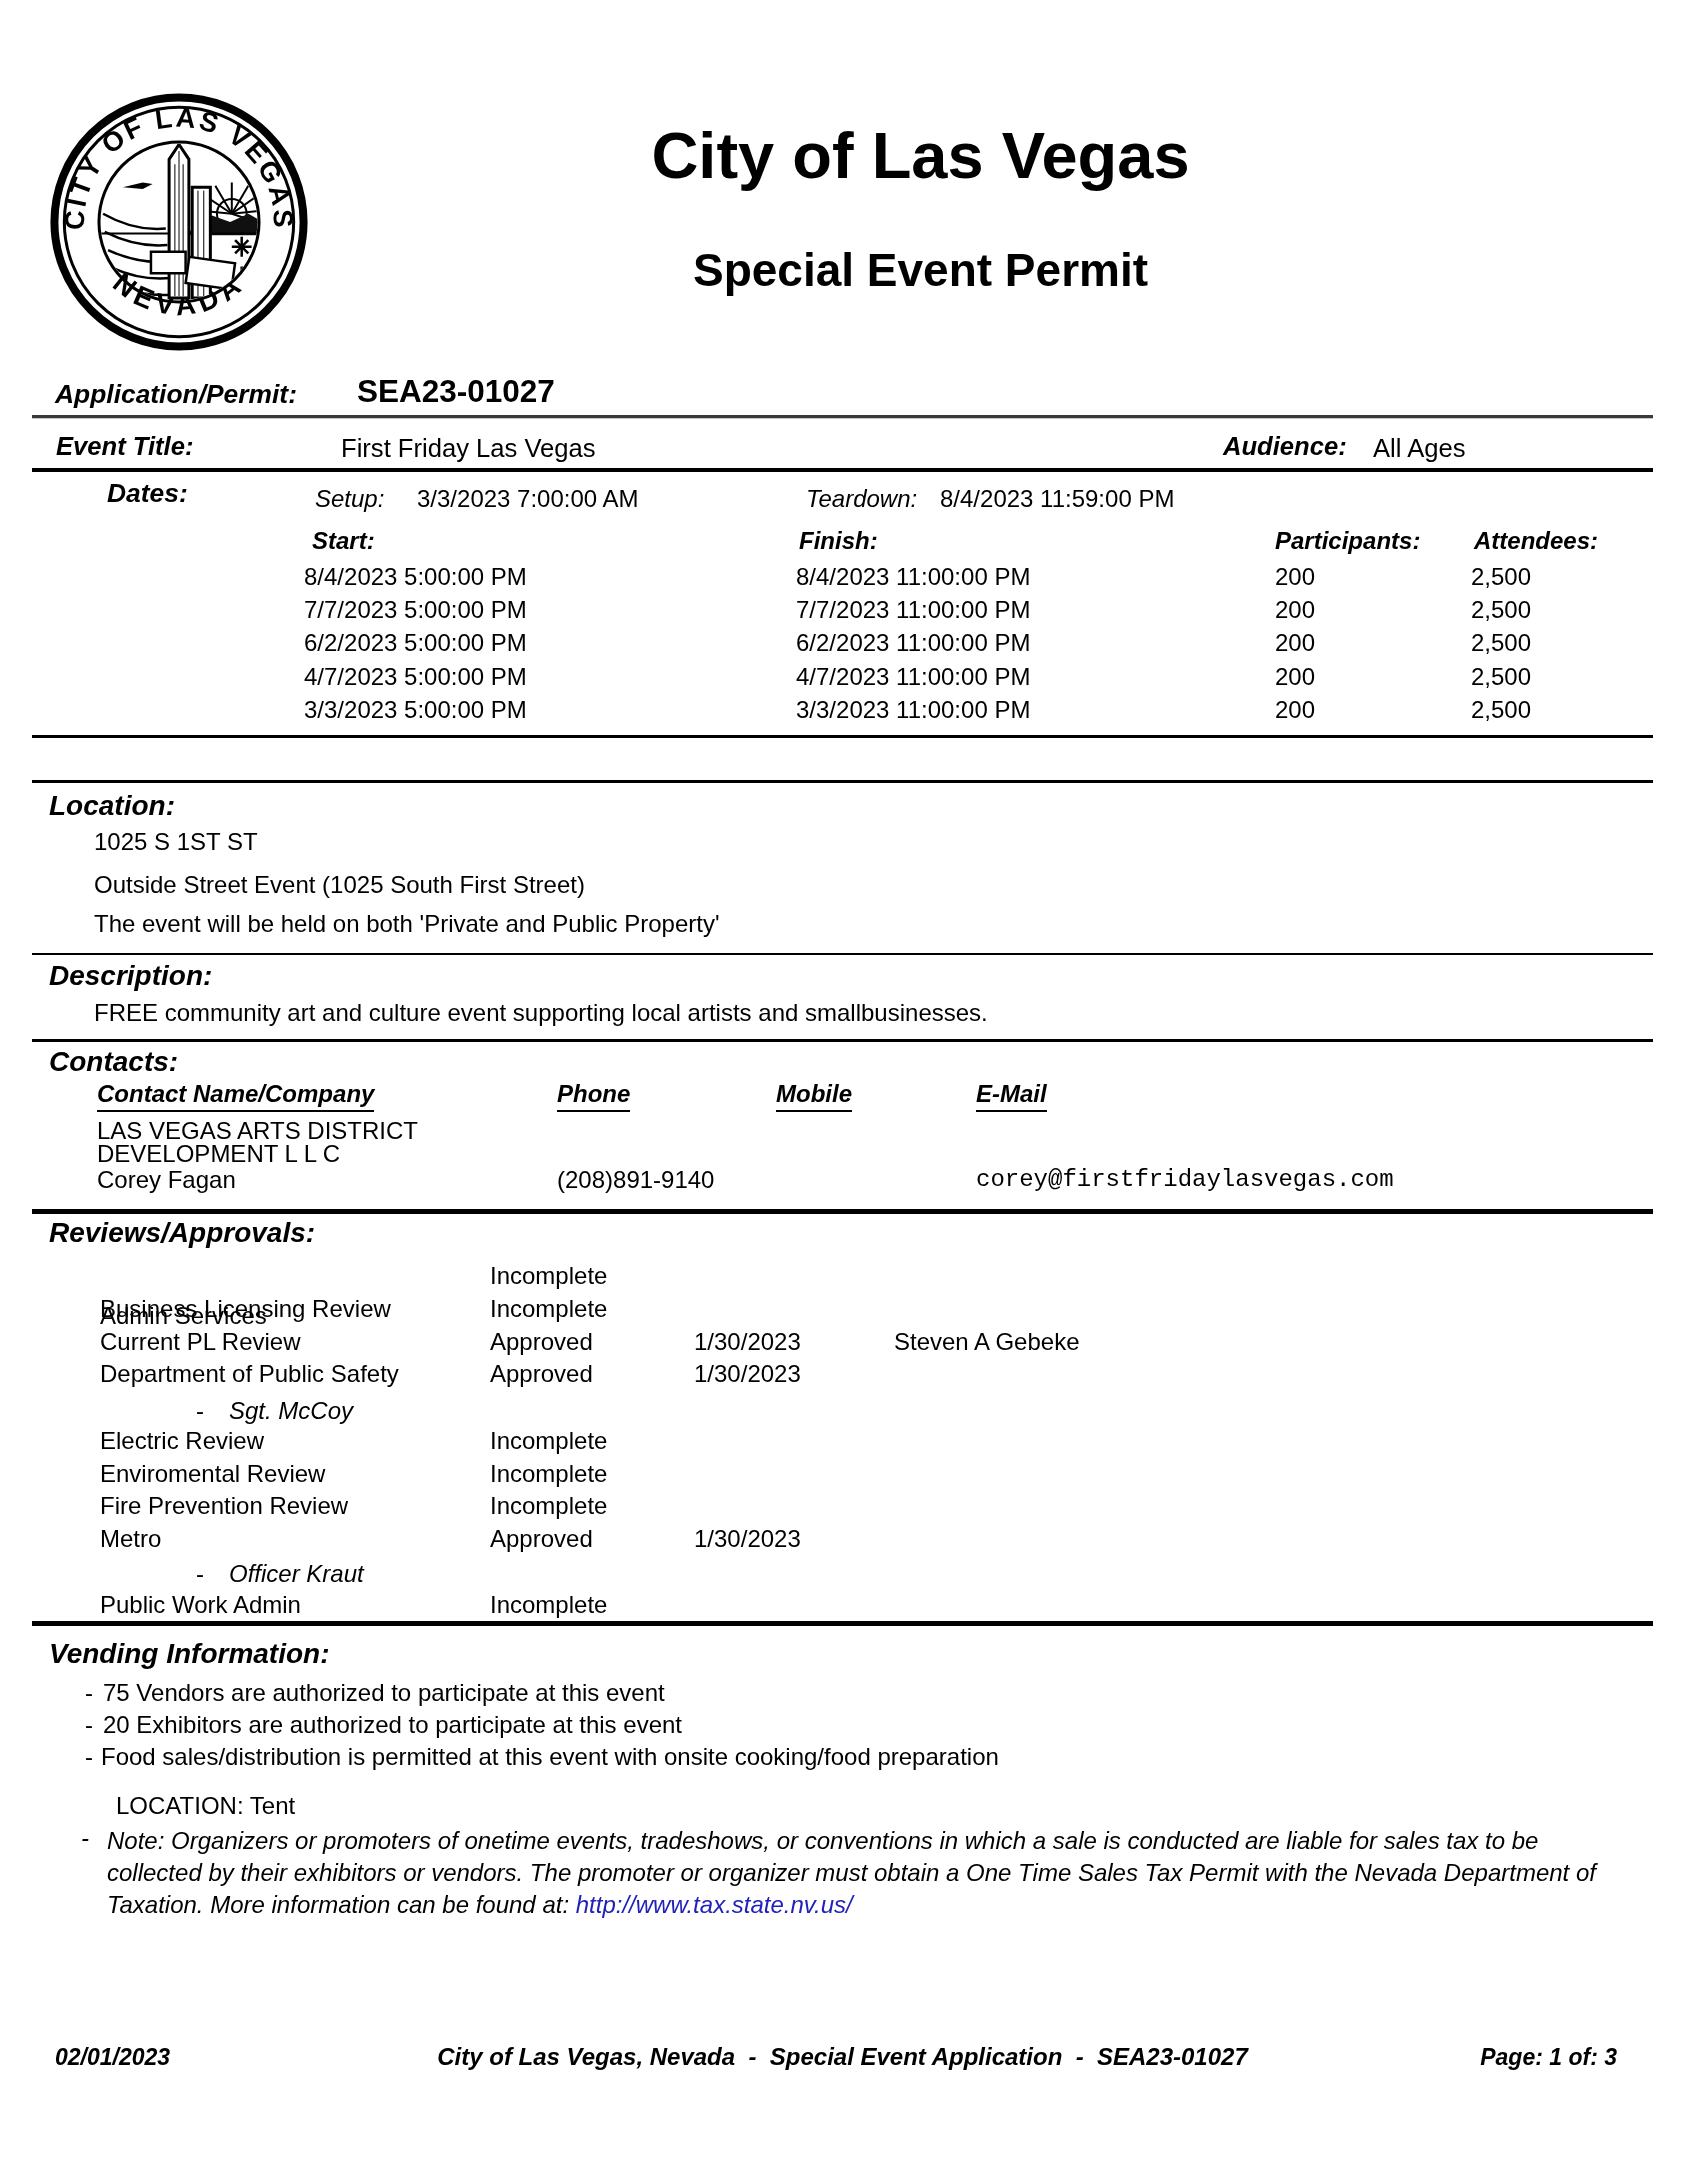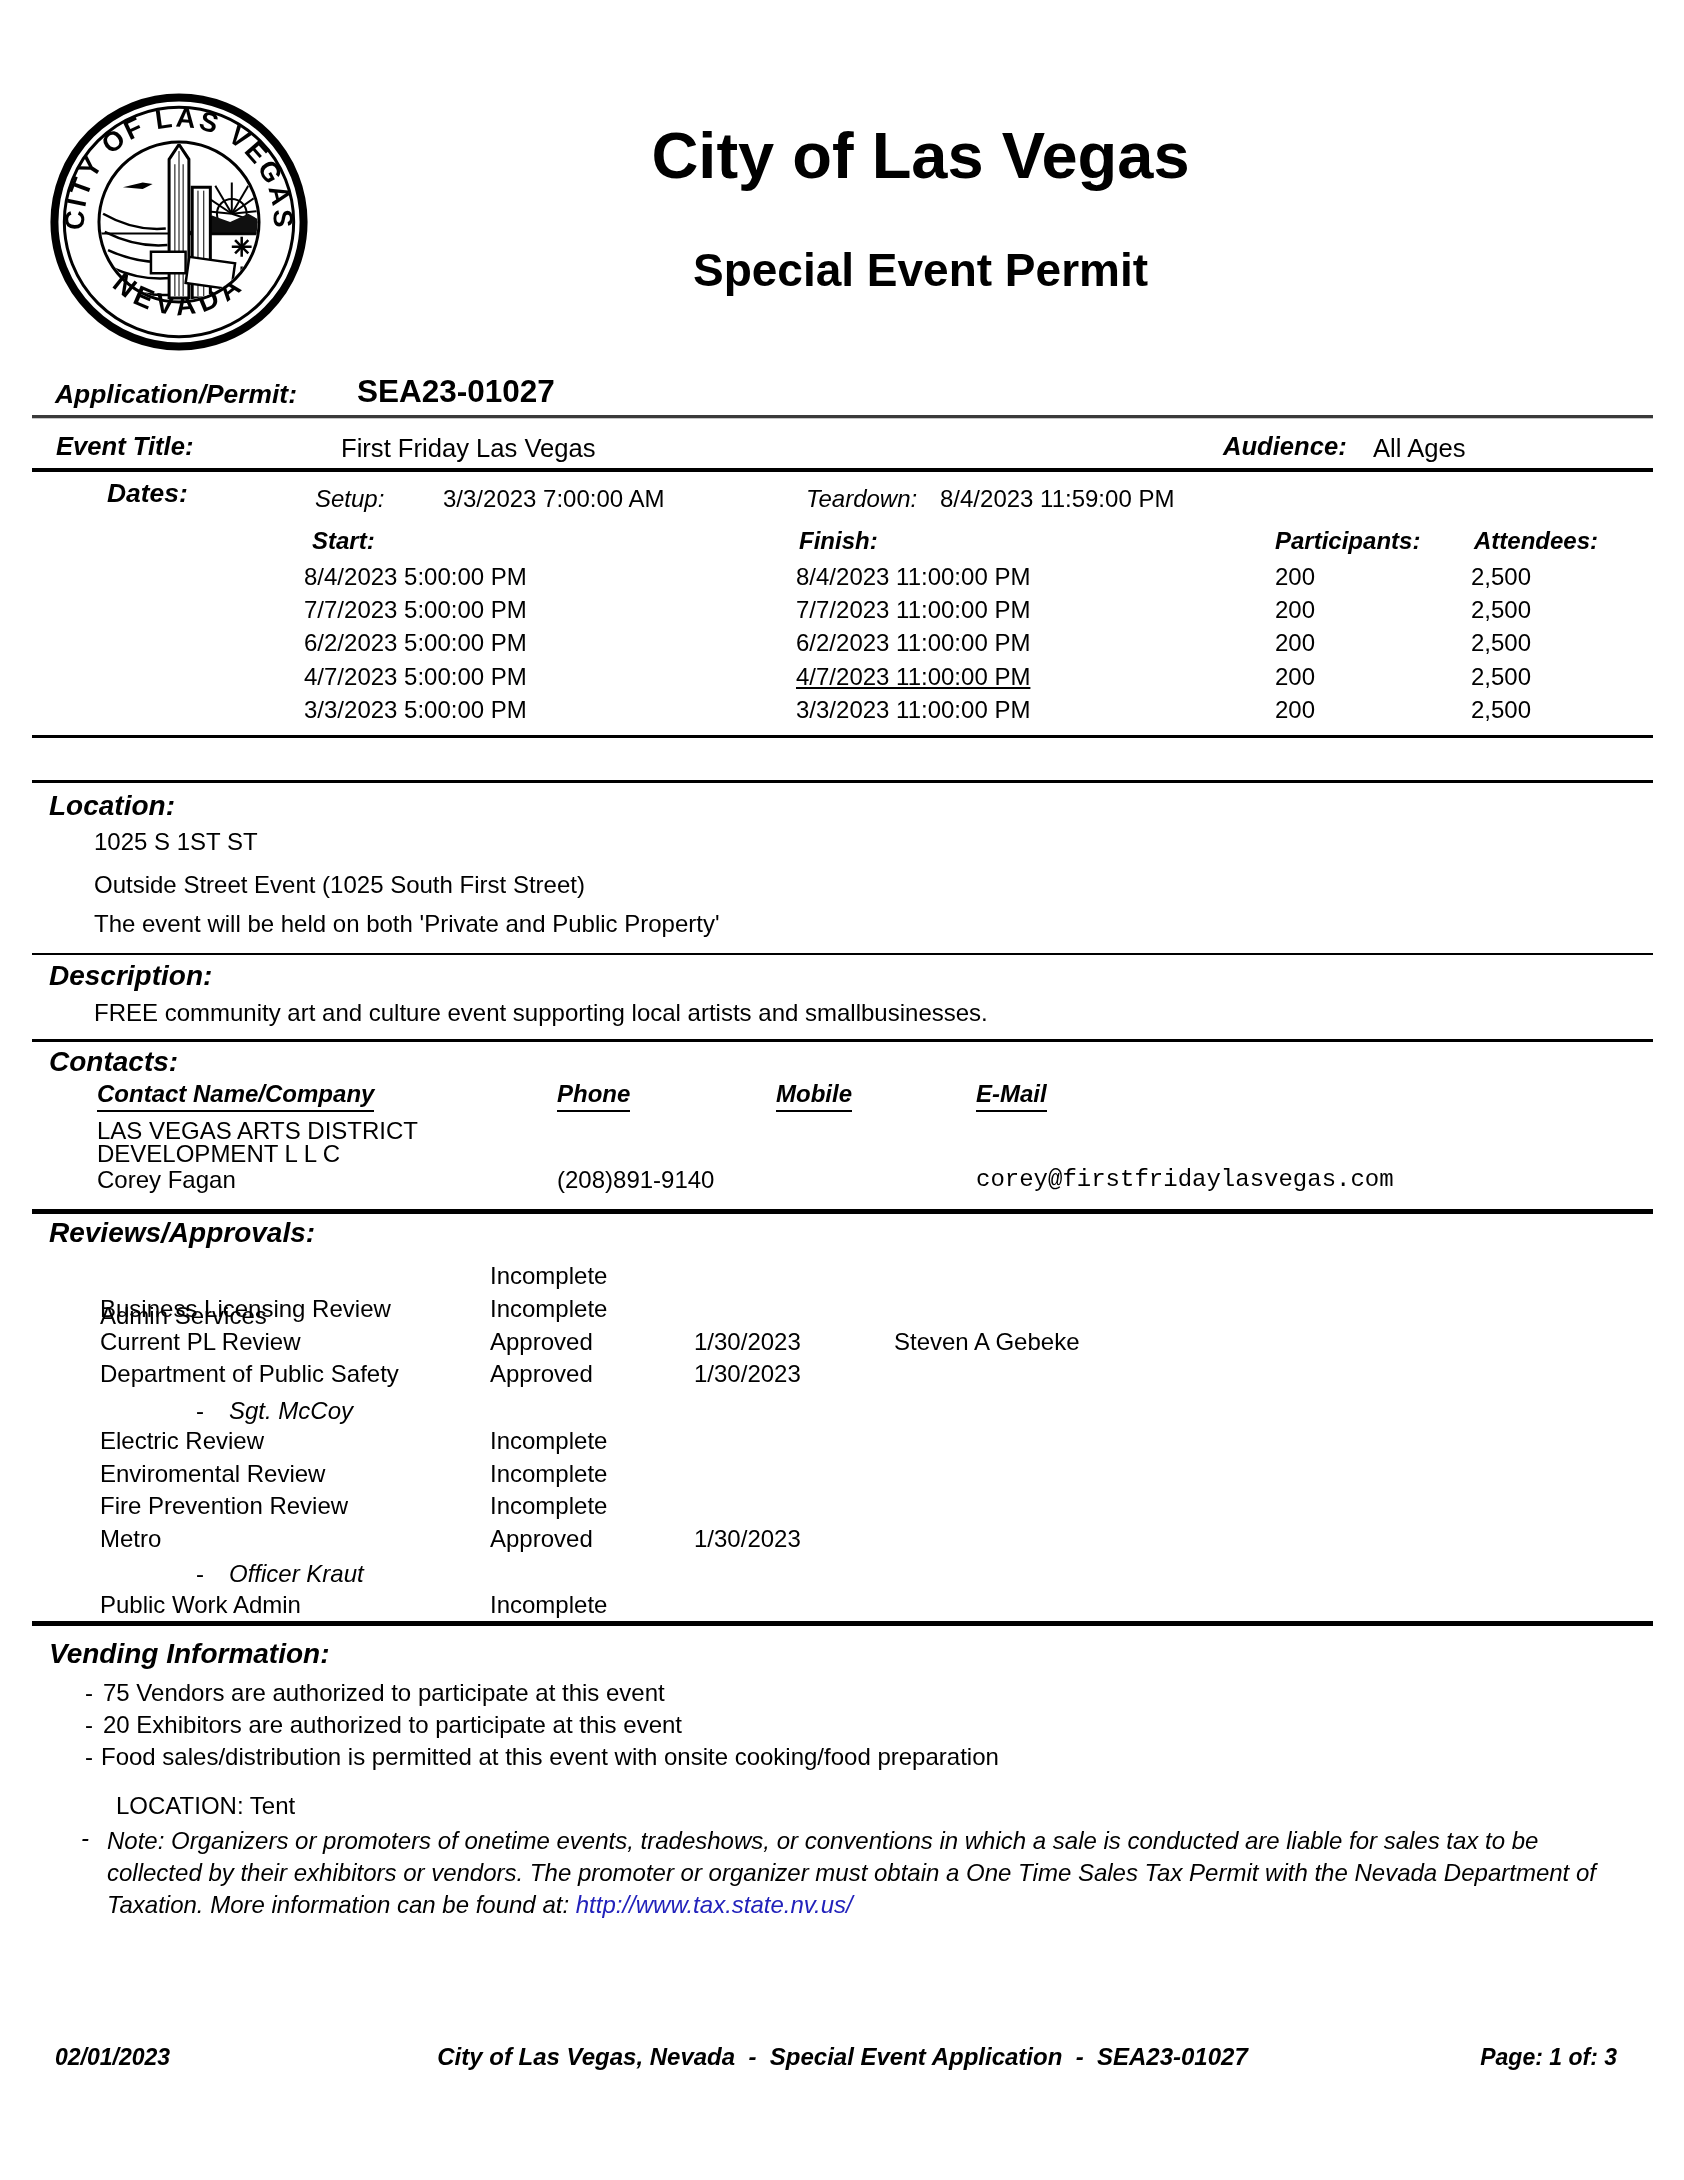--- a/index.html
+++ b/index.html
@@ -121,21 +121,21 @@
   <div class="rule rule-groove" style="top:415px;"></div>
 
   <div class="abs bi t30" style="left:56px;top:432px;">Event Title:</div>
   <div class="abs t30" style="left:341px;top:434px;">First Friday Las Vegas</div>
   <div class="abs bi t30" style="left:1223px;top:432px;">Audience:</div>
   <div class="abs t30" style="left:1373px;top:434px;">All Ages</div>
   <div class="rule rule-5" style="top:468px;"></div>
 
   <div class="abs bi t31" style="left:107px;top:479px;">Dates:</div>
   <div class="abs i t28" style="left:315px;top:486px;">Setup:</div>
-  <div class="abs t28" style="left:417px;top:486px;margin-left:26px;">3/3/2023 7:00:00 AM</div>
+  <div class="abs t28" style="left:417px;top:486px;">3/3/2023 7:00:00 AM</div>
   <div class="abs i t28" style="left:806px;top:486px;">Teardown:</div>
   <div class="abs t28" style="left:940px;top:486px;">8/4/2023 11:59:00 PM</div>
 
   <div class="abs bi t28" style="left:312px;top:528px;">Start:</div>
   <div class="abs bi t28" style="left:799px;top:528px;">Finish:</div>
   <div class="abs bi t28" style="left:1275px;top:528px;">Participants:</div>
   <div class="abs bi t28" style="left:1474px;top:528px;">Attendees:</div>
 
   <div>
     <div>
@@ -151,21 +151,21 @@
       <span class="abs t28" style="left:1471px;top:597px;">2,500</span>
     </div>
     <div>
       <span class="abs t28" style="left:304px;top:630px;">6/2/2023 5:00:00 PM</span>
       <span class="abs t28" style="left:796px;top:630px;">6/2/2023 11:00:00 PM</span>
       <span class="abs t28" style="left:1275px;top:630px;">200</span>
       <span class="abs t28" style="left:1471px;top:630px;">2,500</span>
     </div>
     <div>
       <span class="abs t28" style="left:304px;top:664px;">4/7/2023 5:00:00 PM</span>
-      <span class="abs t28" style="left:796px;top:664px;text-decoration:underline;">4/7/2023 11:00:00 PM</span>
+      <span class="abs t28" style="left:796px;top:664px;">4/7/2023 11:00:00 PM</span>
       <span class="abs t28" style="left:1275px;top:664px;">200</span>
       <span class="abs t28" style="left:1471px;top:664px;">2,500</span>
     </div>
     <div>
       <span class="abs t28" style="left:304px;top:697px;">3/3/2023 5:00:00 PM</span>
       <span class="abs t28" style="left:796px;top:697px;">3/3/2023 11:00:00 PM</span>
       <span class="abs t28" style="left:1275px;top:697px;">200</span>
       <span class="abs t28" style="left:1471px;top:697px;">2,500</span>
     </div>
   </div>

